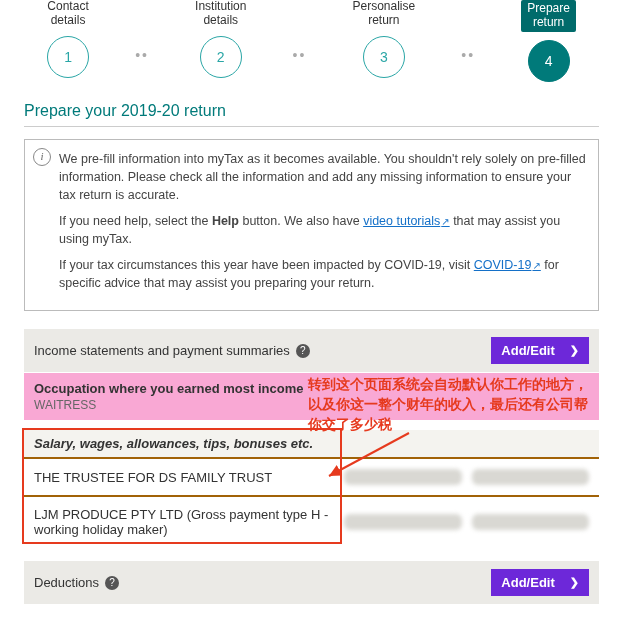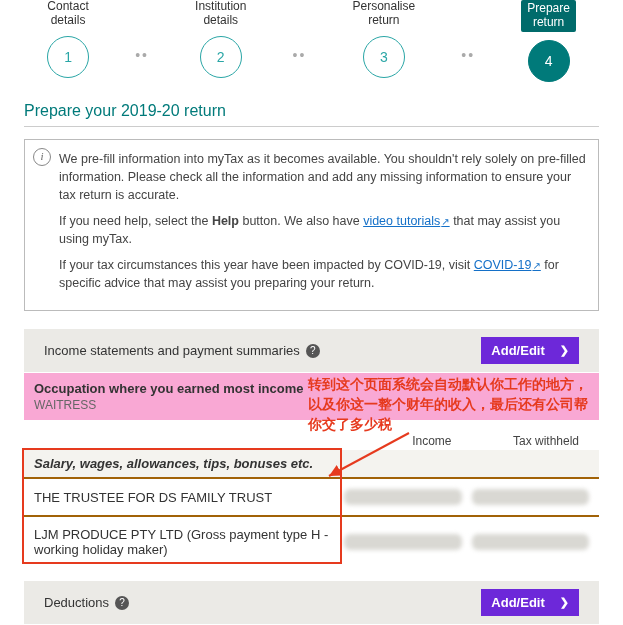--- a/index.html
+++ b/index.html
@@ -11,21 +11,21 @@
   .step-circle { width: 42px; height: 42px; border: 1px solid #2aa6a6; border-radius: 50%; display: flex; align-items: center; justify-content: center; color: #2aa6a6; font-size: 14px; }
   .step.active .step-label { background: #006b6b; color: #fff; padding: 2px 6px; border-radius: 2px; }
   .step.active .step-circle { background: #007a7a; border-color: #007a7a; color: #fff; }
   .dots { align-self: center; color: #aaa; font-size: 14px; margin-top: 28px; letter-spacing: 2px; }
   .page-title { font-size: 16px; font-weight: 400; color: #007a7a; border-bottom: 1px solid #ccc; padding-bottom: 6px; margin-bottom: 12px; }
   .info-box { border: 1px solid #bbb; padding: 10px 12px 10px 34px; font-size: 12.5px; color: #444; line-height: 1.45; position: relative; margin-bottom: 18px; }
   .info-box .info-icon { position: absolute; left: 8px; top: 8px; width: 18px; height: 18px; border: 1px solid #888; border-radius: 50%; font-size: 11px; display: flex; align-items: center; justify-content: center; color: #666; font-style: italic; font-family: serif; }
   .info-box p { margin-bottom: 8px; }
   .info-box a { color: #1470c8; text-decoration: underline; }
   .ext-icon { font-size: 10px; margin-left: 1px; }
-  .section-bar { background: #ebeae6; display: flex; align-items: center; justify-content: space-between; padding: 8px 20px; margin-bottom: 1px; }
+  .section-bar { background: #ebeae6; display: flex; align-items: center; justify-content: space-between; padding: 8px 10px; margin-bottom: 1px; }
   .section-bar .label { font-size: 13px; color: #333; display: flex; align-items: center; gap: 4px; }
   .help-icon { display: inline-flex; width: 14px; height: 14px; border-radius: 50%; background: #555; color: #fff; font-size: 10px; align-items: center; justify-content: center; margin-left: 2px; }
   .add-edit-btn { background: #6d28d9; color: #fff; border: none; padding: 6px 10px; font-size: 13px; font-weight: bold; display: flex; align-items: center; gap: 15px; cursor: pointer; }
   .add-edit-btn .chev { font-size: 11px; }
   .occupation-row { background: #f9a8d4; padding: 8px 10px; font-size: 13px; margin-bottom: 10px; position: relative; }
   .occupation-row .occ-label { font-weight: bold; }
   .occupation-row .occ-value { color: #666; font-size: 12px; margin-top: 2px; }
   .salary-block { position: relative; margin-bottom: 14px; }
   .salary-header { font-style: italic; font-weight: bold; font-size: 13px; padding: 6px 10px; background: #f4f3ef; }
   .salary-row { padding: 10px 10px; font-size: 13px; border-top: 2px solid #a16207; display: flex; align-items: center; }
@@ -88,25 +88,20 @@
         <span class="chev">❯</span>
     </button>
   </div>
 
   <div style="position:relative;">
     <div class="occupation-row">
       <div class="occ-label">Occupation where you earned most income</div>
       <div class="occ-value">WAITRESS</div>
     </div>
 
-    <div class="salary-headings">
-      <span class="spacer"></span>
-      <span class="col">Income</span>
-      <span class="col">Tax withheld</span>
-    </div>
 
     <div class="salary-block">
       <div class="salary-header">Salary, wages, allowances, tips, bonuses etc.</div>
       <div class="salary-row">
         <div class="name">THE TRUSTEE FOR DS FAMILY TRUST</div>
         <div class="blur"></div>
         <div class="blur"></div>
       </div>
       <div class="salary-row">
         <div class="name">LJM PRODUCE PTY LTD (Gross payment type H - working holiday maker)</div>

